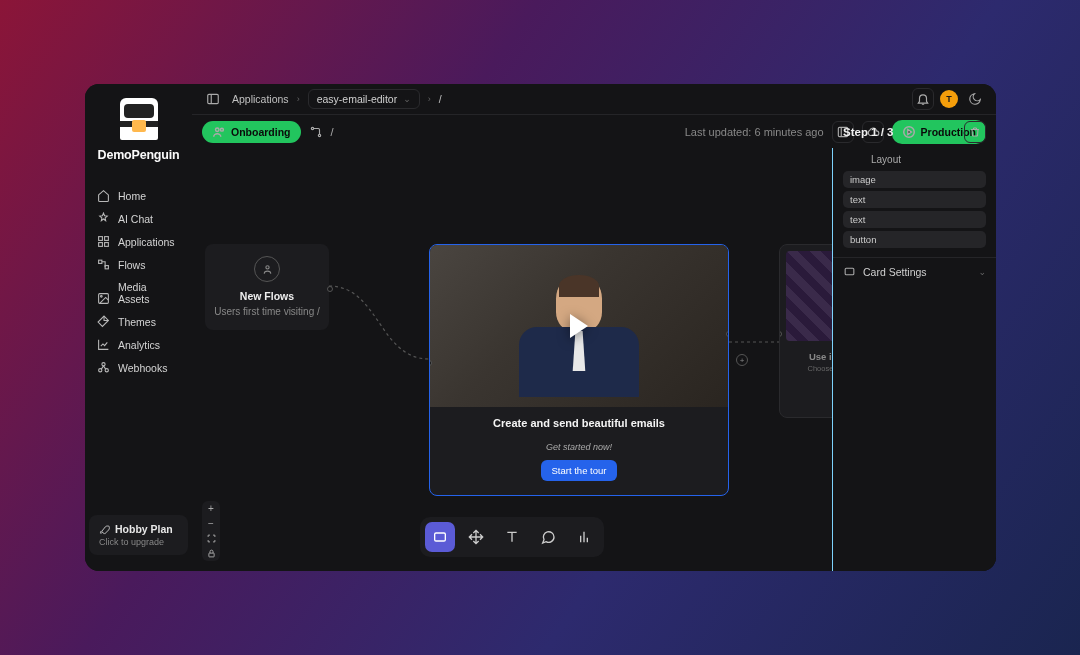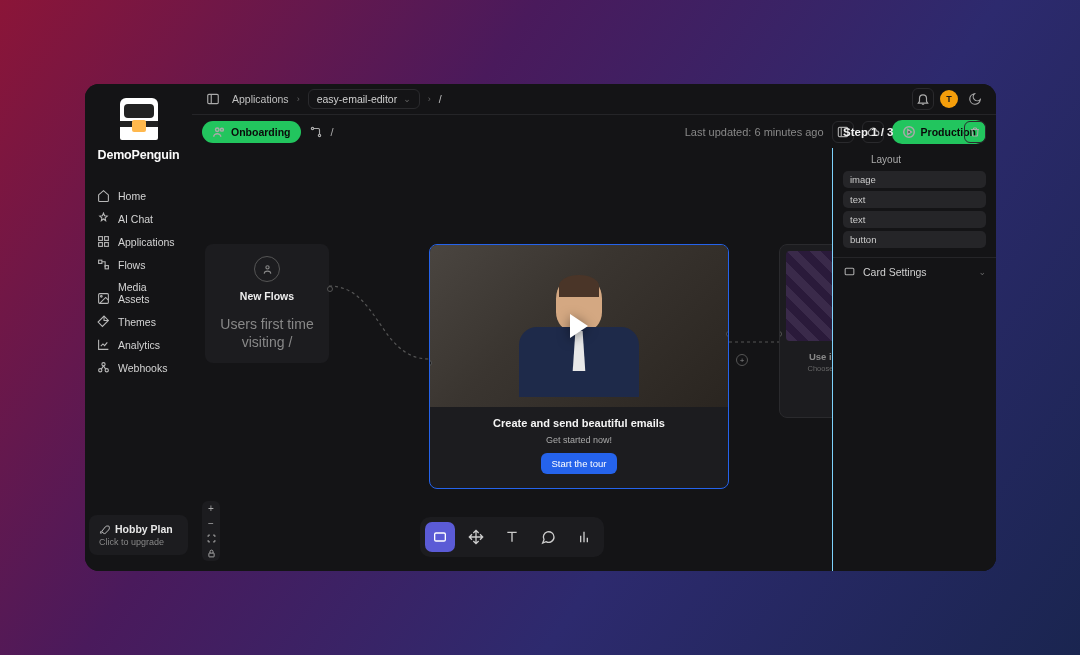--- a/index.html
+++ b/index.html
@@ -107,21 +107,21 @@
 .trigger-card {
   position:absolute; left: 13px; top: 96px;
   width: 124px; background:#1c1c1f; border-radius:8px;
   padding: 12px 8px; text-align:center;
 }
 .trigger-icon {
   width:26px; height:26px; border-radius:50%; border:1.5px solid #555;
   margin: 0 auto 8px; display:flex;align-items:center;justify-content:center;
 }
 .trigger-title { font-size:10.5px; font-weight:600; color:#eee; }
-.trigger-sub { font-size:14px; color:#888; margin-top:13px; line-height:1.3; }
+.trigger-sub { font-size:10px; color:#888; margin-top:3px; line-height:1.3; }
 
 .main-card {
   position:absolute; left: 237px; top: 96px;
   width: 300px; background:#1c1c1f; border:1px solid #2563eb;
   border-radius:8px; overflow:hidden;
 }
 .video-thumb {
   height: 162px;
   background: linear-gradient(135deg, #4a4540 0%, #3a3530 40%, #2a2520 100%);
   position:relative;
@@ -131,21 +131,21 @@
   position:absolute; bottom:0; left:50%; transform:translateX(-50%);
   width:140px; height:130px;
 }
 .head { width:46px; height:54px; background:#d4a882; border-radius:40% 40% 35% 35%; margin:0 auto; position:relative; }
 .hair { position:absolute; top:-2px; left:3px; width:40px; height:22px; background:#4a3528; border-radius:50% 50% 0 0; }
 .suit { width:120px; height:70px; background:#1e2a4a; margin:-4px auto 0; border-radius:18px 18px 0 0; position:relative; }
 .suit::before { content:''; position:absolute; top:4px; left:50%; transform:translateX(-50%); width:18px; height:40px; background:#e8e8e8; clip-path: polygon(30% 0, 70% 0, 85% 100%, 15% 100%); }
 .play-btn { position:relative; z-index:2; width:0;height:0;border-left:18px solid #fff;border-top:12px solid transparent;border-bottom:12px solid transparent; filter: drop-shadow(0 2px 6px rgba(0,0,0,.5)); }
 .card-body { padding:10px 12px 14px; text-align:center; }
 .card-title { font-size:11px; font-weight:700; color:#f5f5f5; }
-.card-sub { font-size:9px; color:#aaa; margin-top:6px; }
+.card-sub { font-size:9px; color:#aaa; margin-top:13px;font-style:italic; }
 .cta { margin-top:8px; display:inline-block; background:#2563eb; color:#fff; font-size:9.5px; font-weight:500; padding:5px 11px; border-radius:6px;text-align:center; }
 
 .peek-card {
   position:absolute; left: 587px; top: 96px;
   width: 100px; height: 174px; background:#1c1c1f;
   border:1px solid #2a2a2d; border-radius:8px; padding:6px;
   overflow:hidden;
 }
 .peek-img { height:90px; background: repeating-linear-gradient(45deg,#3a2a4a 0 8px,#2a1a3a 8px 16px); border-radius:4px; }
 .peek-title { font-size:9.5px; font-weight:600; color:#888; margin-top:10px; text-align:center; }

